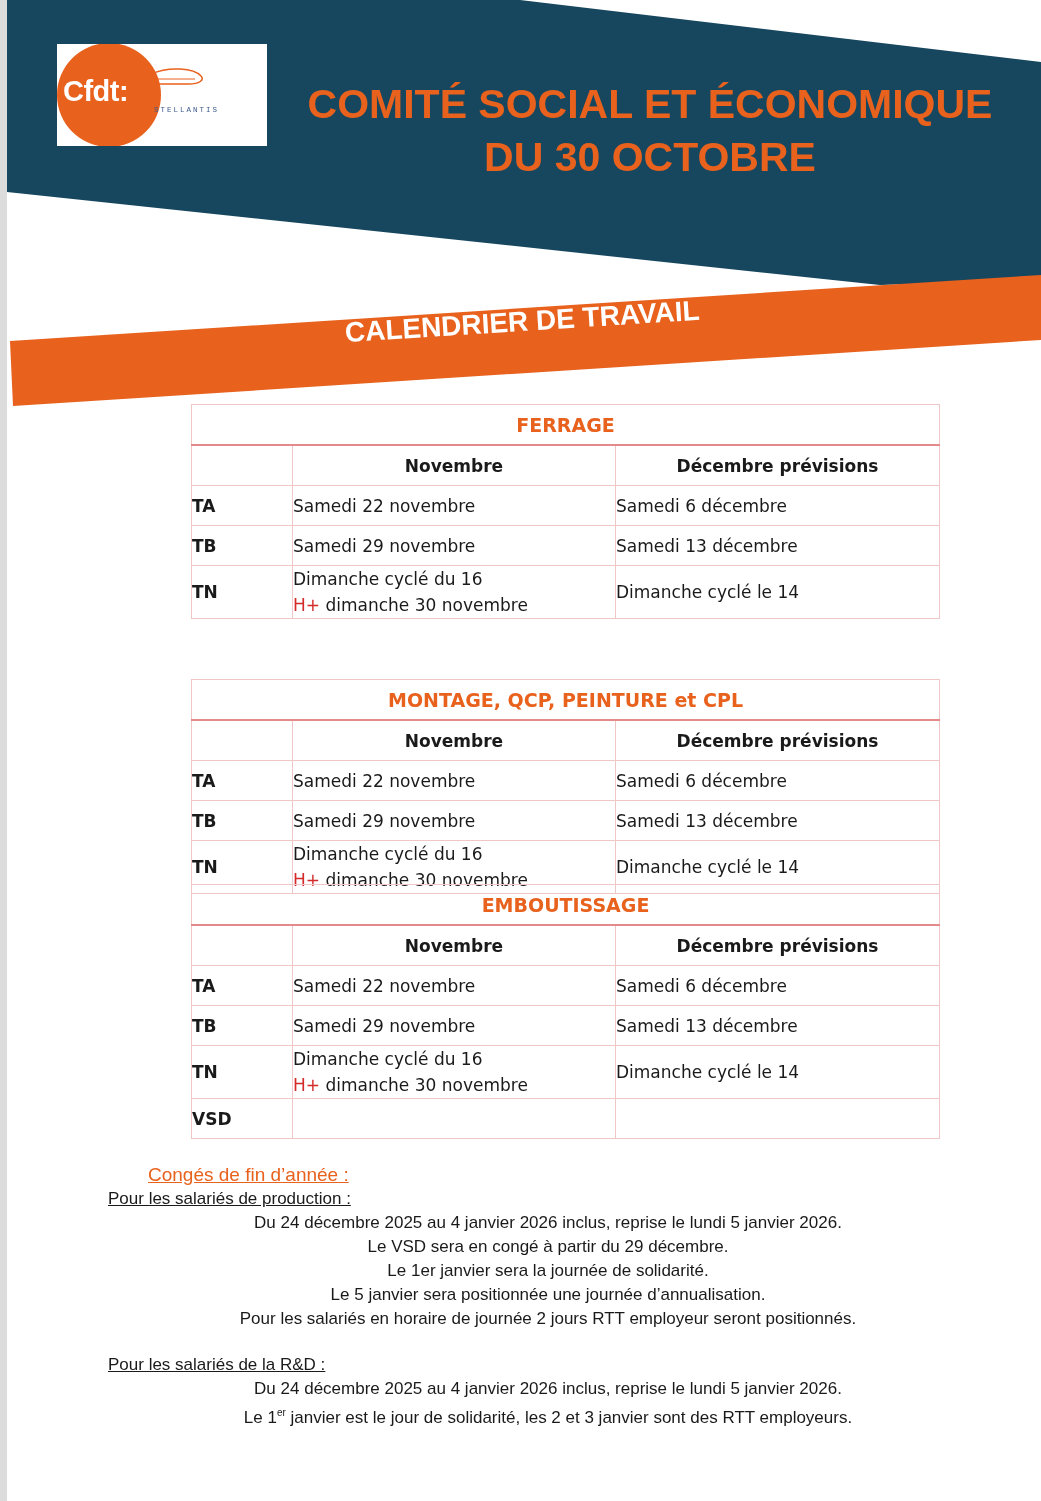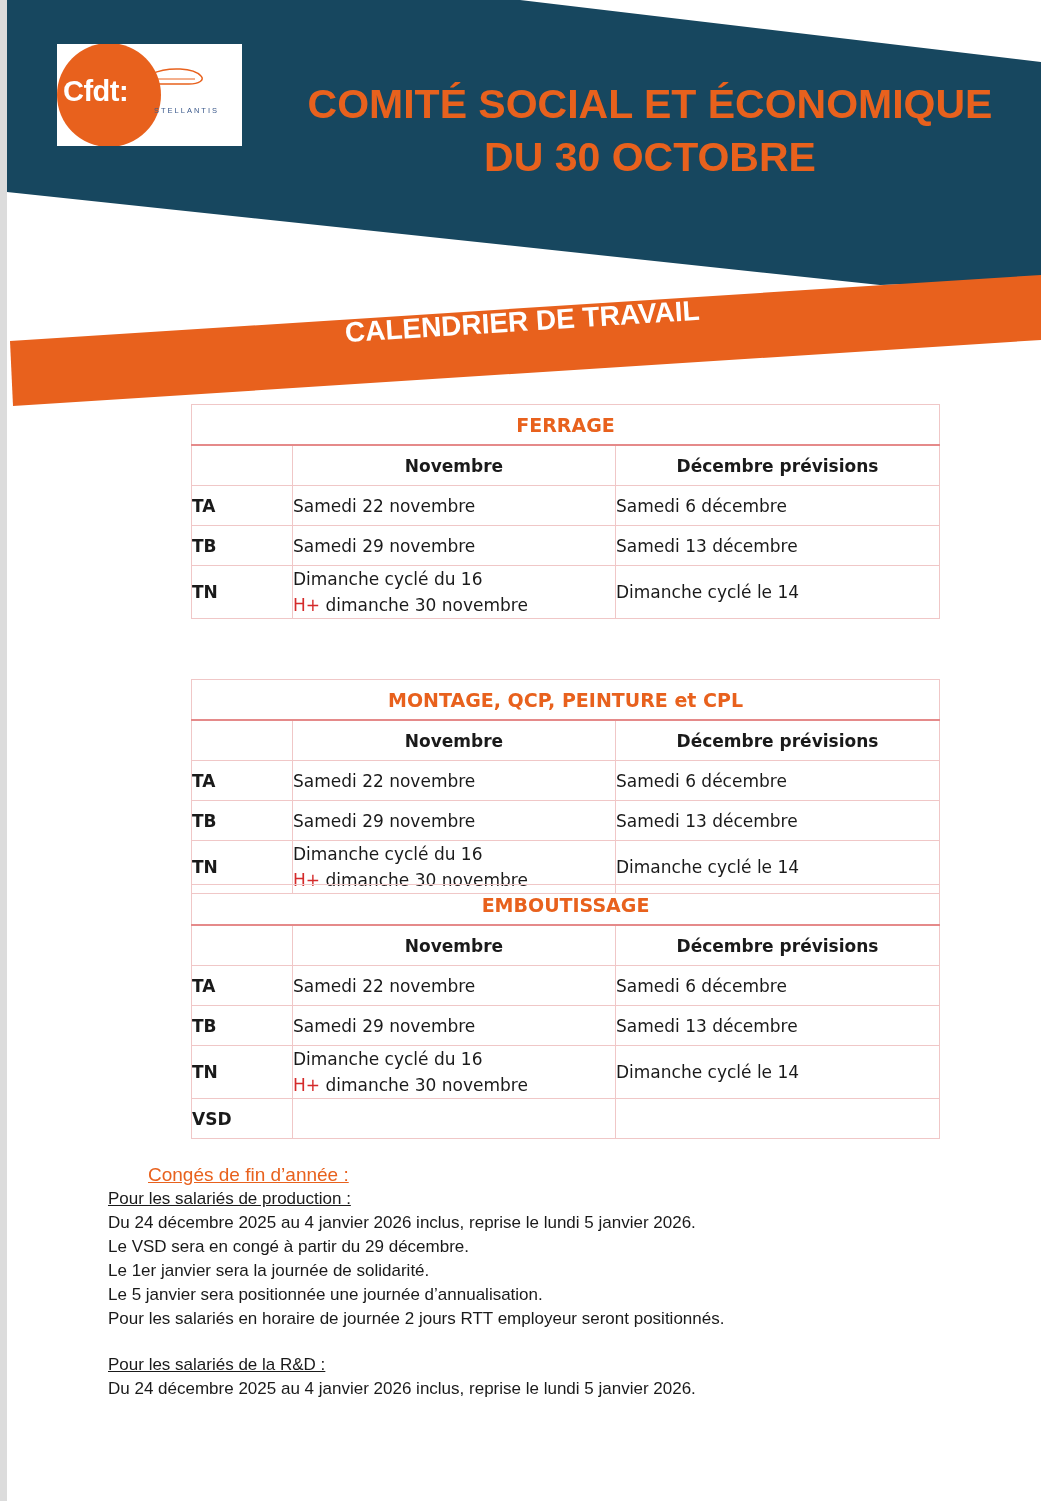--- a/index.html
+++ b/index.html
@@ -6,33 +6,33 @@
   body {
     width: 1041px; height: 1501px; position: relative; overflow: hidden;
     background: #ffffff;
     font-family: "Liberation Sans", sans-serif;
     color: #1a1a1a;
   }
   .left-strip { position: absolute; left: 0; top: 0; width: 7px; height: 1501px; background: #dcdcdc; }
   svg.bg { position: absolute; left: 0; top: 0; }
   .logo {
     position: absolute; left: 57px; top: 44px; width: 185px; height: 102px;
-    background: #ffffff; overflow: hidden;
+    background: #ffffff; overflow: hidden; padding-left: 25px;
   }
   .logo .circle {
     position: absolute; left: 0; top: -1px; width: 104px; height: 104px;
     border-radius: 50%; background: #e8611d;
   }
   .logo .cfdt {
     position: absolute; left: 6px; top: 31px; color: #fff;
     font-weight: bold; font-size: 29px; letter-spacing: -0.5px;
   }
   .logo .stell {
     position: absolute; left: 97px; top: 62px; color: #3c5a8c;
-    font-size: 7.5px; letter-spacing: 2px;
+    font-size: 7.5px; letter-spacing: 2px; font-family: Liberation Mono, monospace;
   }
   .logo svg { position: absolute; left: 92px; top: 18px; }
   .title {
     position: absolute; left: 240px; top: 78px; width: 820px; text-align: center;
     color: #e8611d; font-weight: bold; font-size: 41px; line-height: 53px;
   }
   .band-title {
     position: absolute; left: 346px; top: 317px; color: #ffffff;
     font-weight: bold; font-size: 28px; transform: rotate(-3.6deg); transform-origin: left bottom;
     white-space: nowrap;
@@ -52,21 +52,21 @@
   table.sched td { height: 39px; }
   table.sched td.shift { font-weight: bold; }
   table.sched td.two { height: 52px; line-height: 26px; }
   .hplus { color: #d42a2a; }
   .conges {
     position: absolute; left: 108px; top: 1163px; width: 880px;
     font-size: 17px; line-height: 24px;
   }
   .conges .h1 { color: #e8611d; text-decoration: underline; font-size: 19px; margin-left: 40px; }
   .conges .h2 { font-weight: normal; text-decoration: underline; }
-  .conges .line { white-space: nowrap; }
+  .conges .line { white-space: nowrap; text-align: center; }
   .gap { height: 22px; }
   sup { font-size: 10px; }
 </style>
 </head>
 <body>
 
 <div class="left-strip"></div>
 
 <svg class="bg" width="1041" height="420">
   <polygon points="7,0 520,0 1041,62 1041,280 880,285 7,192" fill="#17475f"></polygon>
@@ -207,13 +207,14 @@
   <div class="h1">Congés de fin d’année :</div>
   <div class="h2">Pour les salariés de production :</div>
   <div class="line">Du 24 décembre 2025 au 4 janvier 2026 inclus, reprise le lundi 5 janvier 2026.</div>
   <div class="line">Le VSD sera en congé à partir du 29 décembre.</div>
   <div class="line">Le 1er janvier sera la journée de solidarité.</div>
   <div class="line">Le 5 janvier sera positionnée une journée d’annualisation.</div>
   <div class="line">Pour les salariés en horaire de journée 2 jours RTT employeur seront positionnés.</div>
   <div class="gap"></div>
   <div class="h2">Pour les salariés de la R&amp;D :</div>
   <div class="line">Du 24 décembre 2025 au 4 janvier 2026 inclus, reprise le lundi 5 janvier 2026.</div>
+  <div class="line"><span>Le 1</span><sup>er</sup><span> janvier est le jour de solidarité, les 2 et 3 janvier sont des RTT employeurs.</span></div>
 </div>
 
 </body></html>

